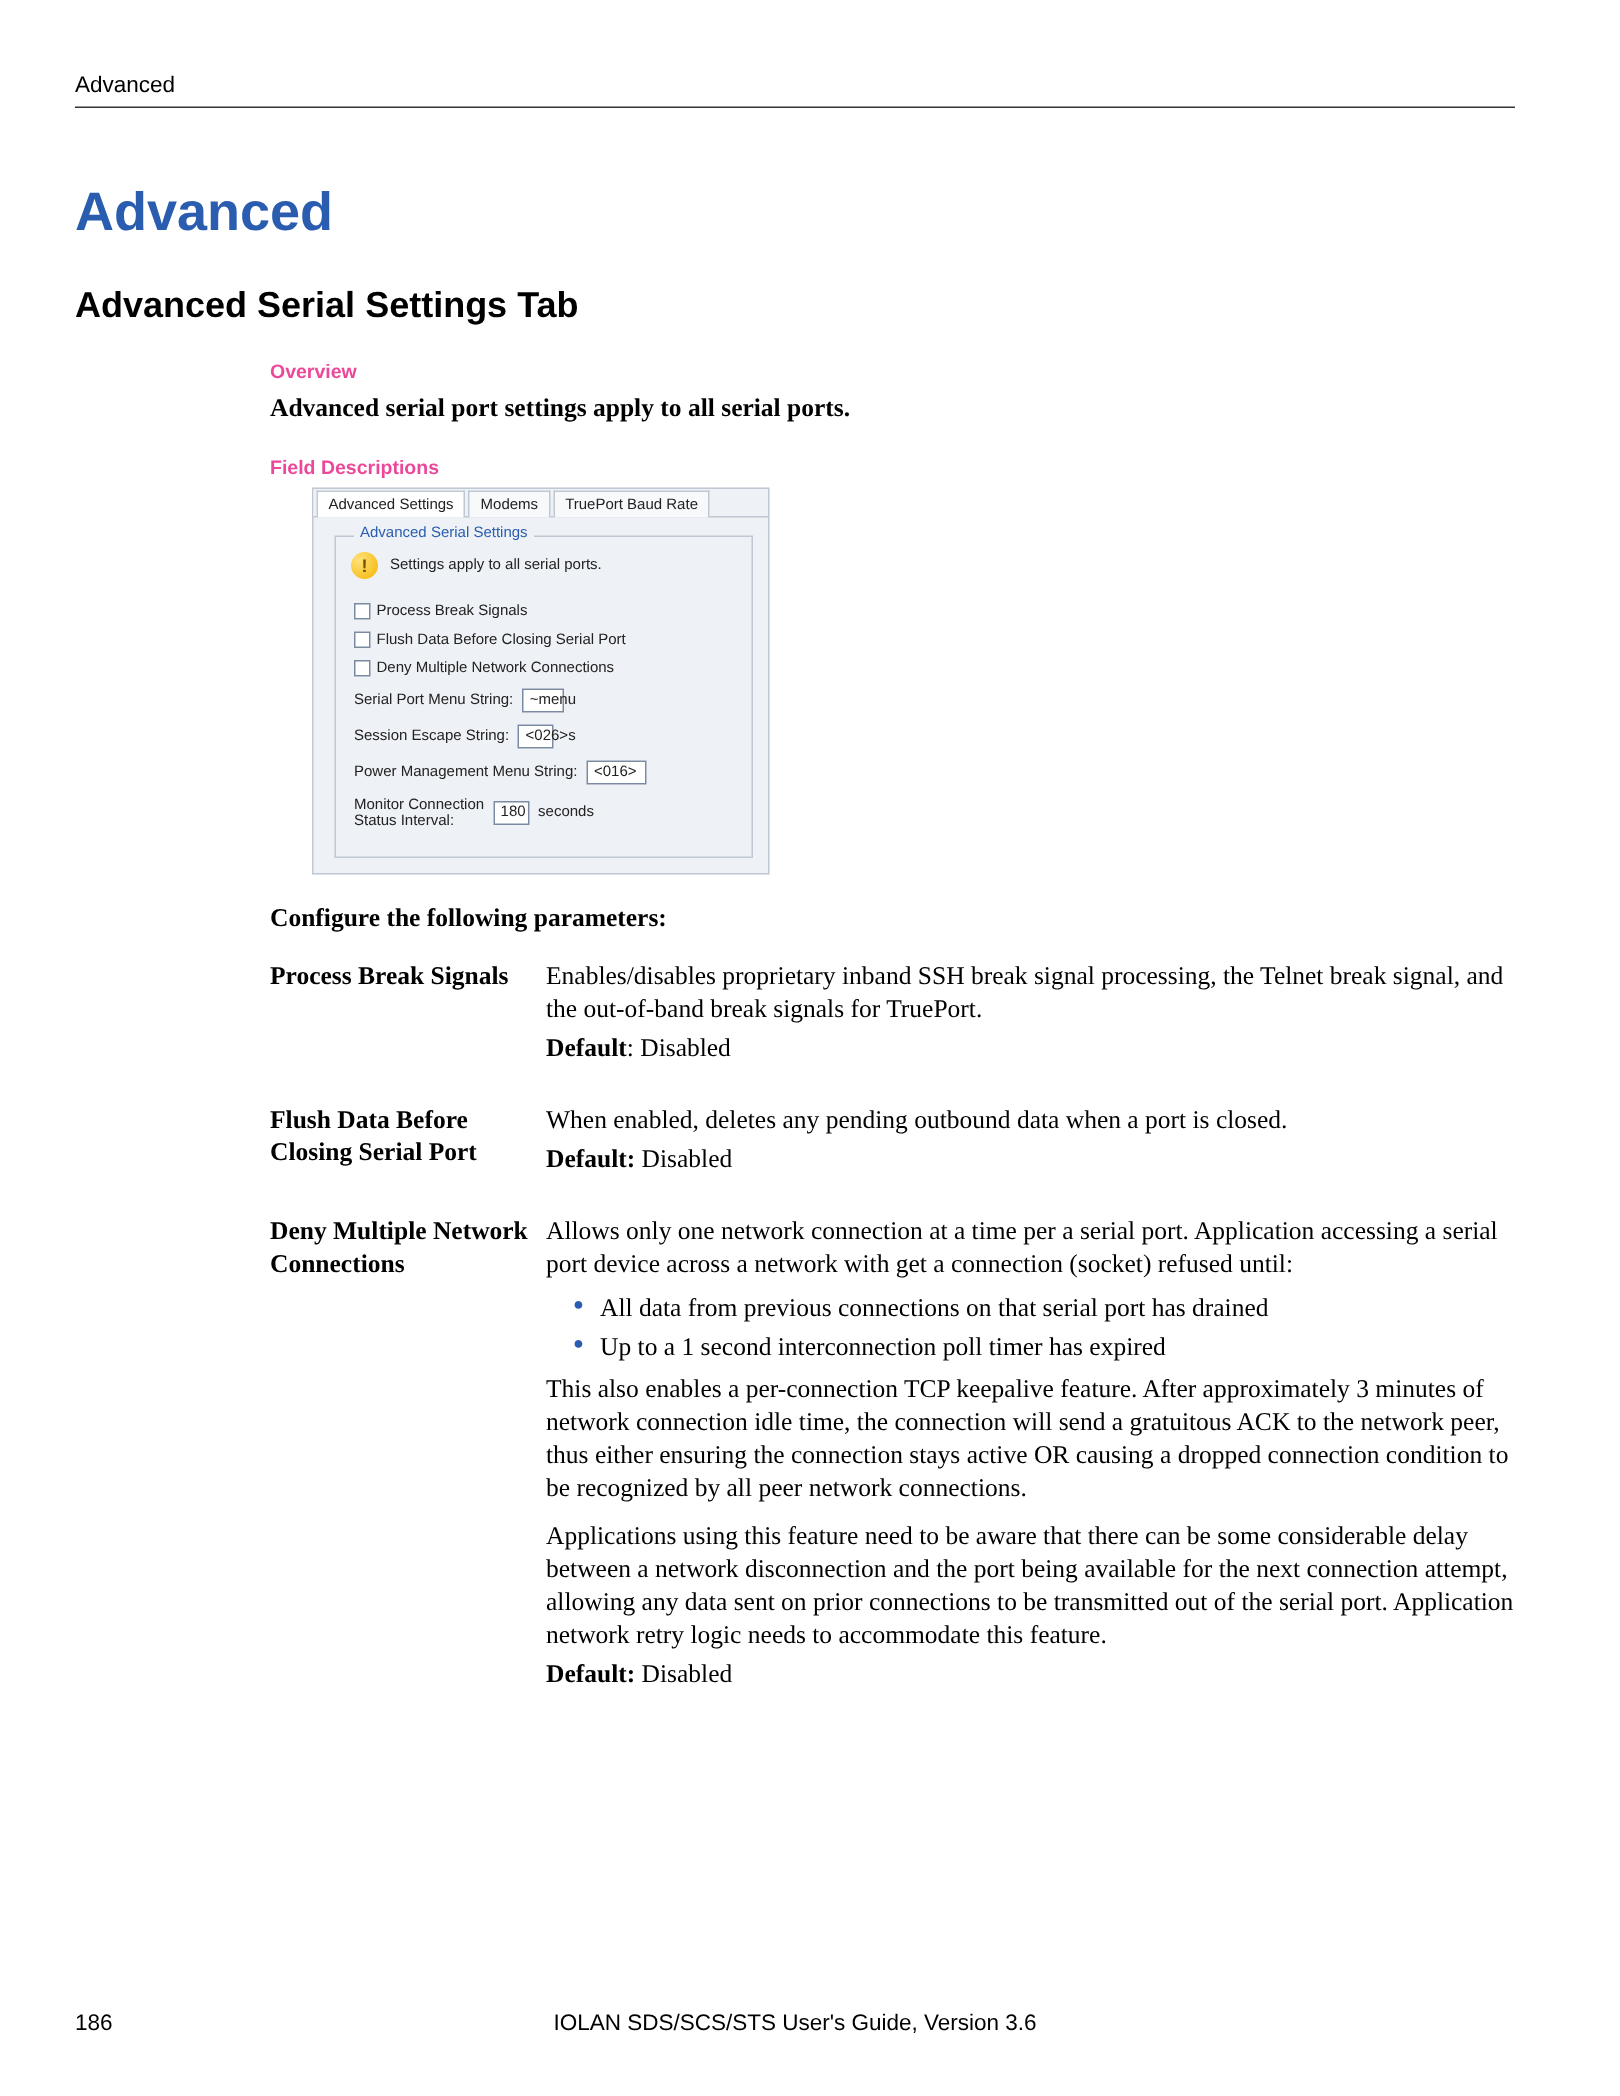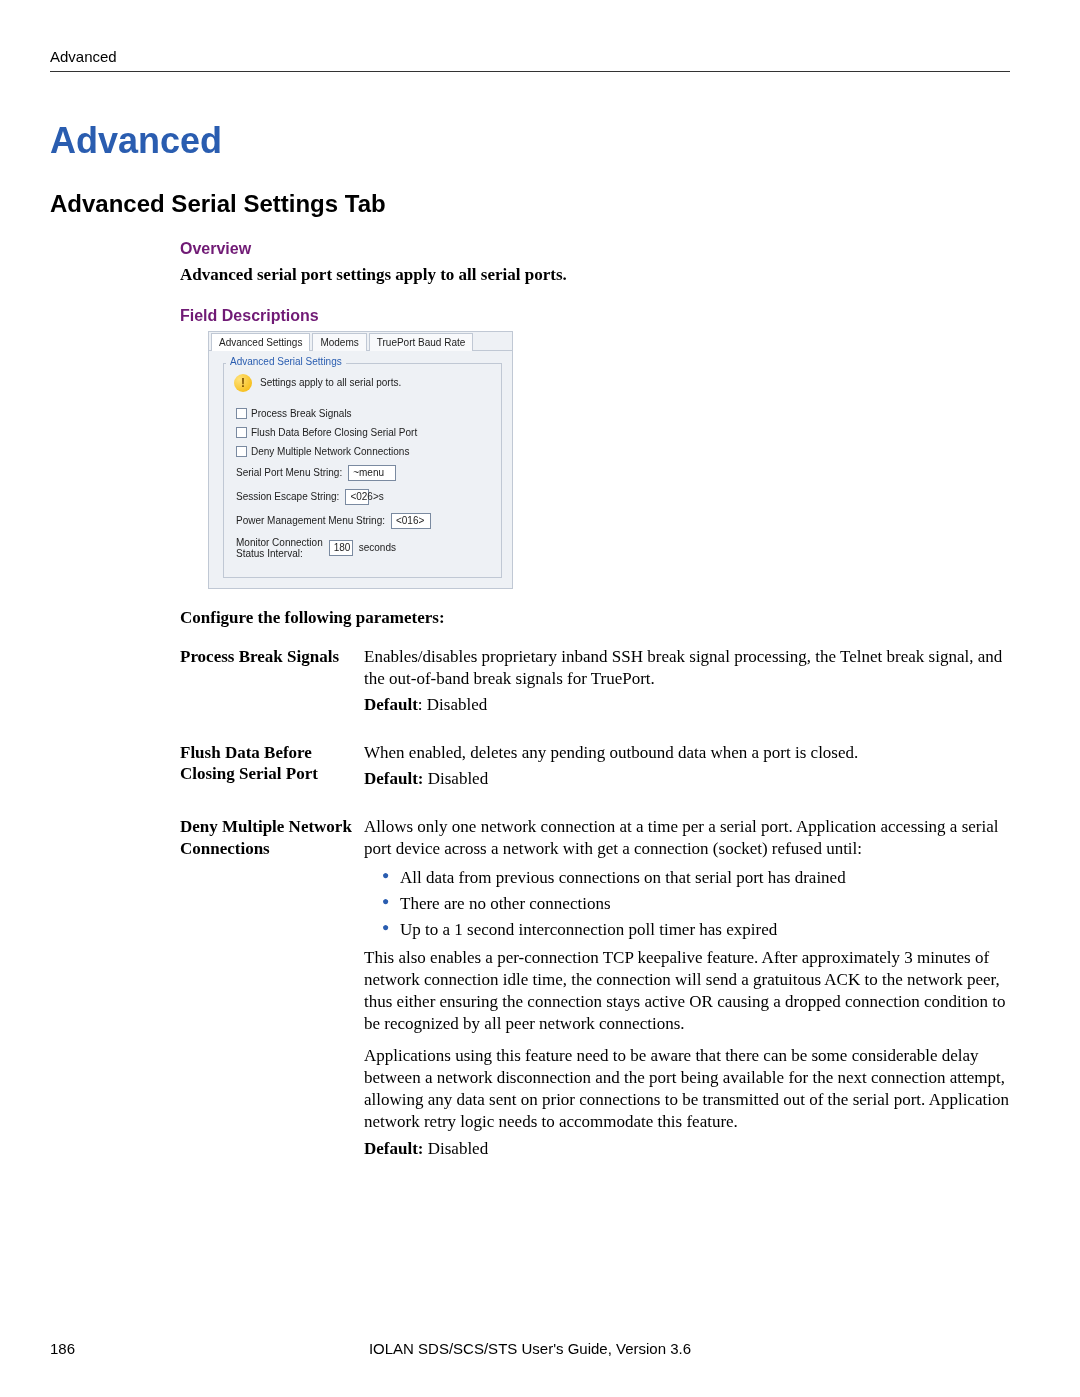--- a/index.html
+++ b/index.html
@@ -40,22 +40,22 @@
     font-size: 24px;
     font-weight: 700;
     margin-bottom: 22px;
   }
   .content-indent {
     margin-left: 130px;
     width: 830px;
   }
   .h3 {
     font-family: Arial, Helvetica, sans-serif;
-    color: #701a75;
-    font-size: 16px;
+    color: #ec4899;
+    font-size: 13px;
     font-weight: 700;
     margin-bottom: 6px;
   }
   .body-text {
     font-size: 17px;
     line-height: 1.35;
     margin-bottom: 20px;
     font-weight: bold;
   }
   .screenshot {
@@ -86,21 +86,21 @@
   .ss-tab.active { background: #fff; }
   .ss-group {
     margin: 12px 10px 10px 14px;
     border: 1px solid #c0c8d4;
     padding: 10px 10px 10px 10px;
     position: relative;
   }
   .ss-group-title {
     position: absolute;
     top: -8px;
-    left: 2px;
+    left: 12px;
     background: #eef1f5;
     padding: 0 4px;
     color: #2a5db0;
     font-size: 10px;
   }
   .ss-hint-row {
     display: flex;
     align-items: center;
     gap: 8px;
     margin-bottom: 16px;
@@ -128,21 +128,21 @@
   }
   .ss-label { flex: 0 0 auto; }
   .ss-input {
     border: 1px solid #7a8aa0;
     background: #fff;
     height: 16px;
     padding: 0 4px;
     font-size: 10px;
     display: flex; align-items: center;
   }
-  .ss-input.w50 { width: 48px; }
+  .ss-input.w50 { width: 28px; }
   .ss-input.w44 { width: 24px; }
   .ss-input.w40 { width: 40px; }
   .params-table {
     margin-top: 16px;
   }
   .param-row {
     display: flex;
     align-items: flex-start;
     margin-bottom: 22px;
     gap: 12px;
@@ -291,21 +291,20 @@
           </p>
         </div>
       </div>
 
       <div class="param-row">
         <div class="param-term">Deny Multiple Network Connections</div>
         <div class="param-desc">
           <p>Allows only one network connection at a time per a serial port. Application accessing a serial port device across a network with get a connection (socket) refused until:</p>
           <ul class="bullets">
             <li>All data from previous connections on that serial port has drained</li>
-            <li>There are no other connections</li>
             <li>Up to a 1 second interconnection poll timer has expired</li>
           </ul>
           <p>This also enables a per-connection TCP keepalive feature. After approximately 3 minutes of network connection idle time, the connection will send a gratuitous ACK to the network peer, thus either ensuring the connection stays active OR causing a dropped connection condition to be recognized by all peer network connections.</p>
           <p style="margin-top:10px">Applications using this feature need to be aware that there can be some considerable delay between a network disconnection and the port being available for the next connection attempt, allowing any data sent on prior connections to be transmitted out of the serial port. Application network retry logic needs to accommodate this feature.</p>
           <p class="default" style="margin-top:4px">
             <b>Default:</b> <span>Disabled</span>
           </p>
         </div>
       </div>
 

